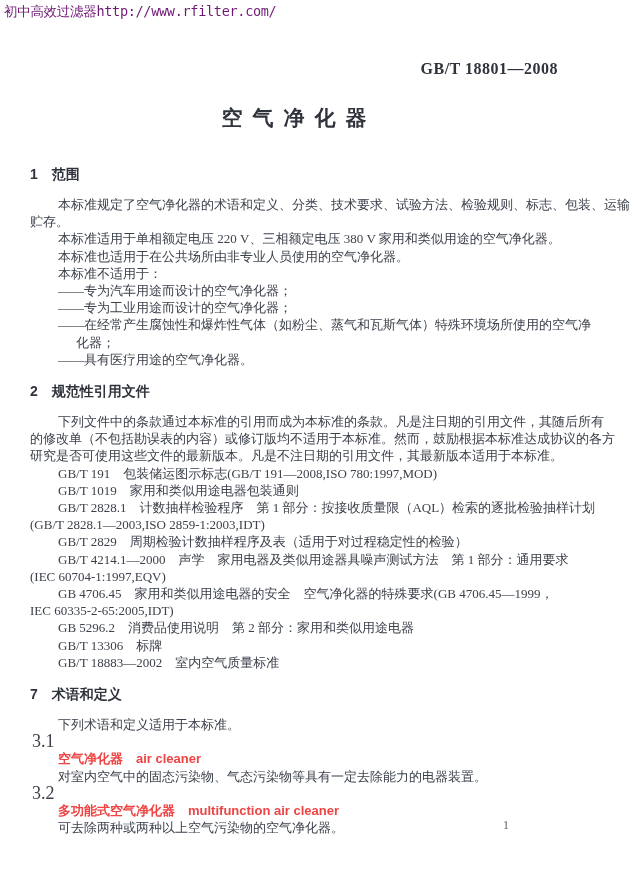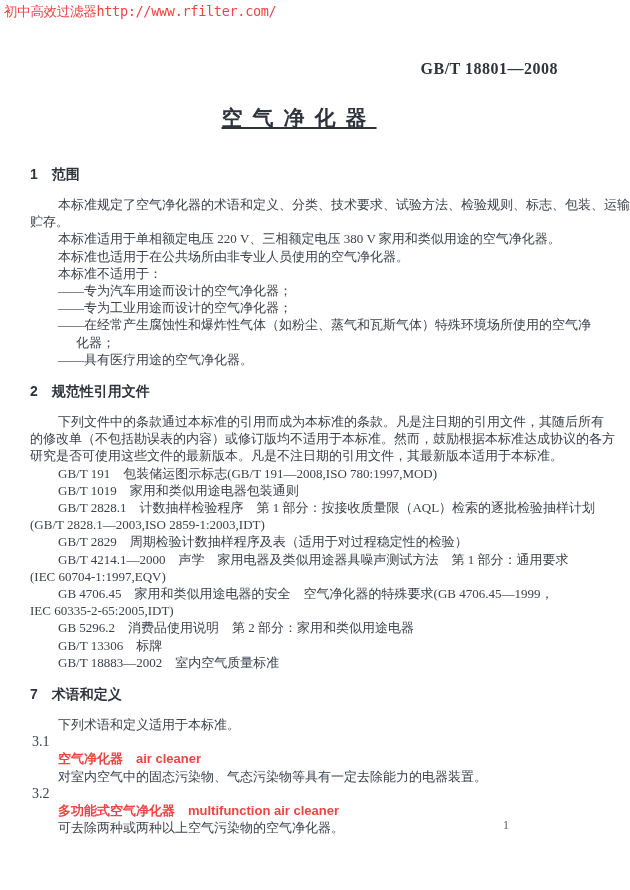--- a/index.html
+++ b/index.html
@@ -29,50 +29,49 @@
     letter-spacing:0.5px;
   }
   .doc-title{
     margin-top:26px;margin-bottom:34px;
     text-align:center;
     font-size:21px;font-weight:bold;
     letter-spacing:10px;
     text-indent:10px; 
     color:#2f333b;
     font-family:"Liberation Sans","DejaVu Sans",sans-serif;
-    text-decoration:underline;
   }
   .heading{
     font-family:"Liberation Sans","DejaVu Sans",sans-serif;
     font-weight:bold;font-size:14px;
     margin:15px 0 12px 0;
     color:#2f333b;
   }
   .line{
     font-size:13px;line-height:17.2px;
     white-space:nowrap;
   }
   .ind{padding-left:28px;}
   .flush{padding-left:0;}
   .hang{padding-left:46px;}
-  .clause-num{padding-left:2px;font-size:14px;}
+  .clause-num{padding-left:2px;font-size:18px;}
   .term{
     padding-left:28px;
     font-family:"Liberation Sans","DejaVu Sans",sans-serif;
     font-weight:bold;color:#ef4444;
   }
   .page-number{
     position:absolute;left:503px;top:818px;
     font-size:12px;color:#5a5f66;
   }
 </style>
 </head>
 <body>
 
-<div class="watermark" style="color: #ef4444;">初中高效过滤器http://www.rfilter.com/</div>
+<div class="watermark" style="color: #701a75;">初中高效过滤器http://www.rfilter.com/</div>
 
 <div class="content">
   <div class="std-number">GB/T 18801—2008</div>
 
   <div class="doc-title">空气净化器</div>
 
   <div>
       <div class="heading">1　范围</div>
       <div class="line ind">本标准规定了空气净化器的术语和定义、分类、技术要求、试验方法、检验规则、标志、包装、运输和</div>
       <div class="line flush">贮存。</div>

